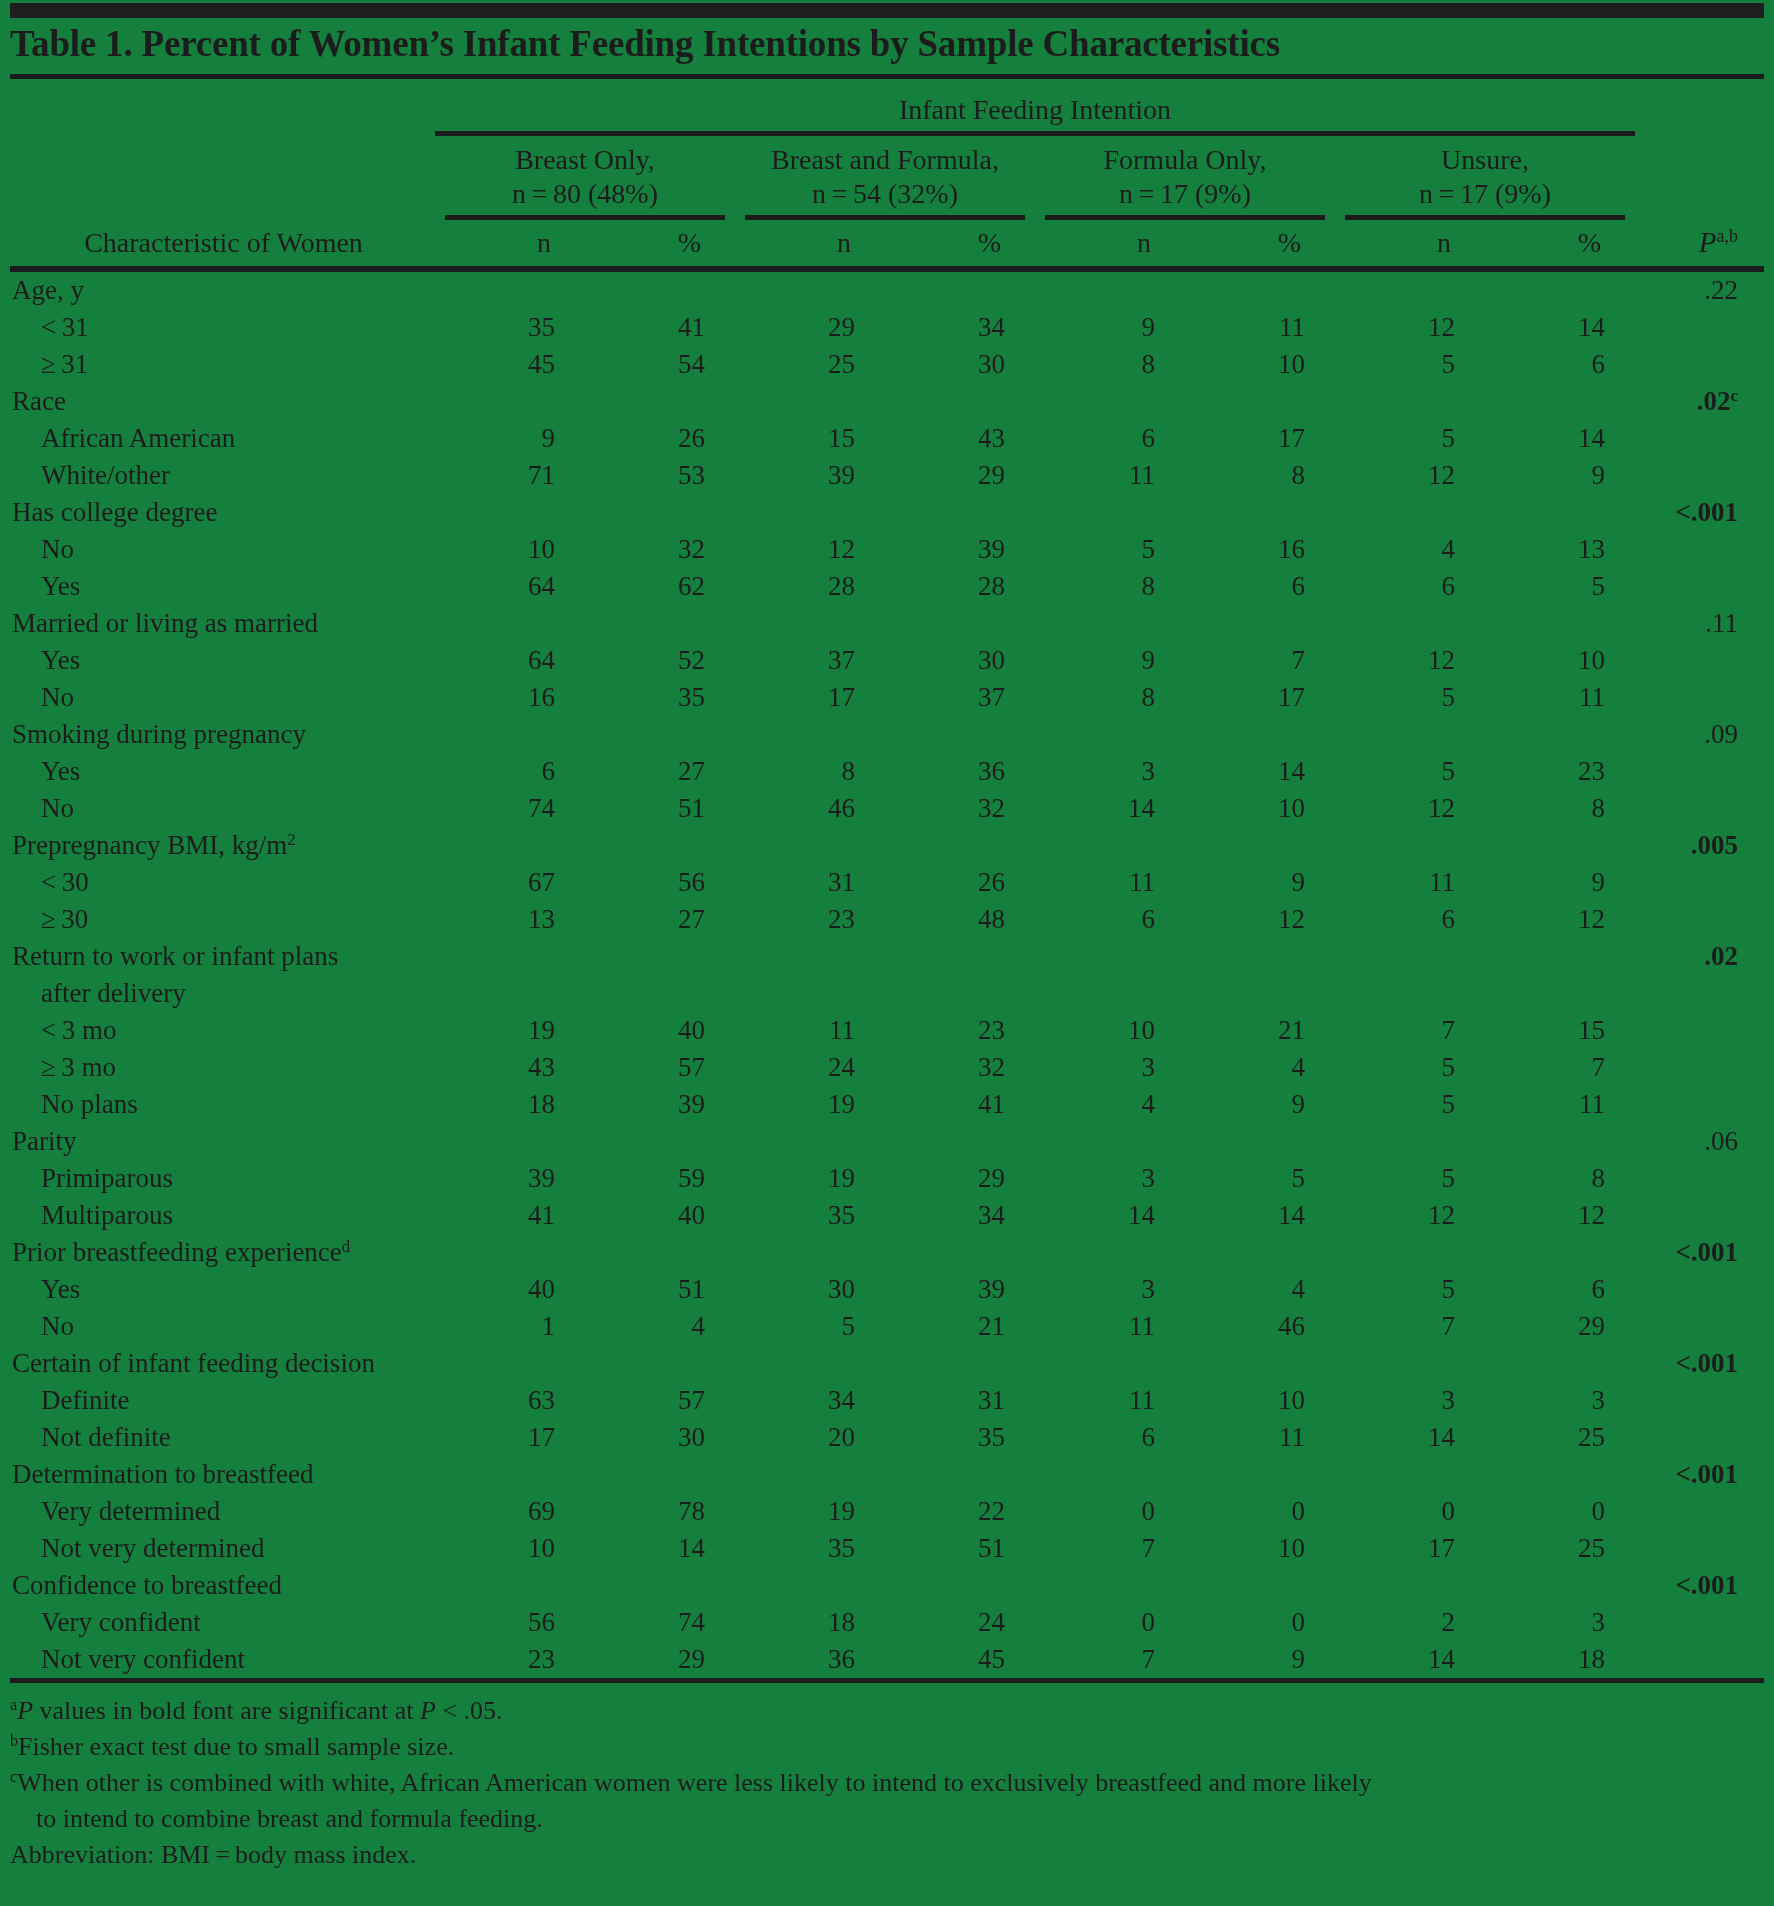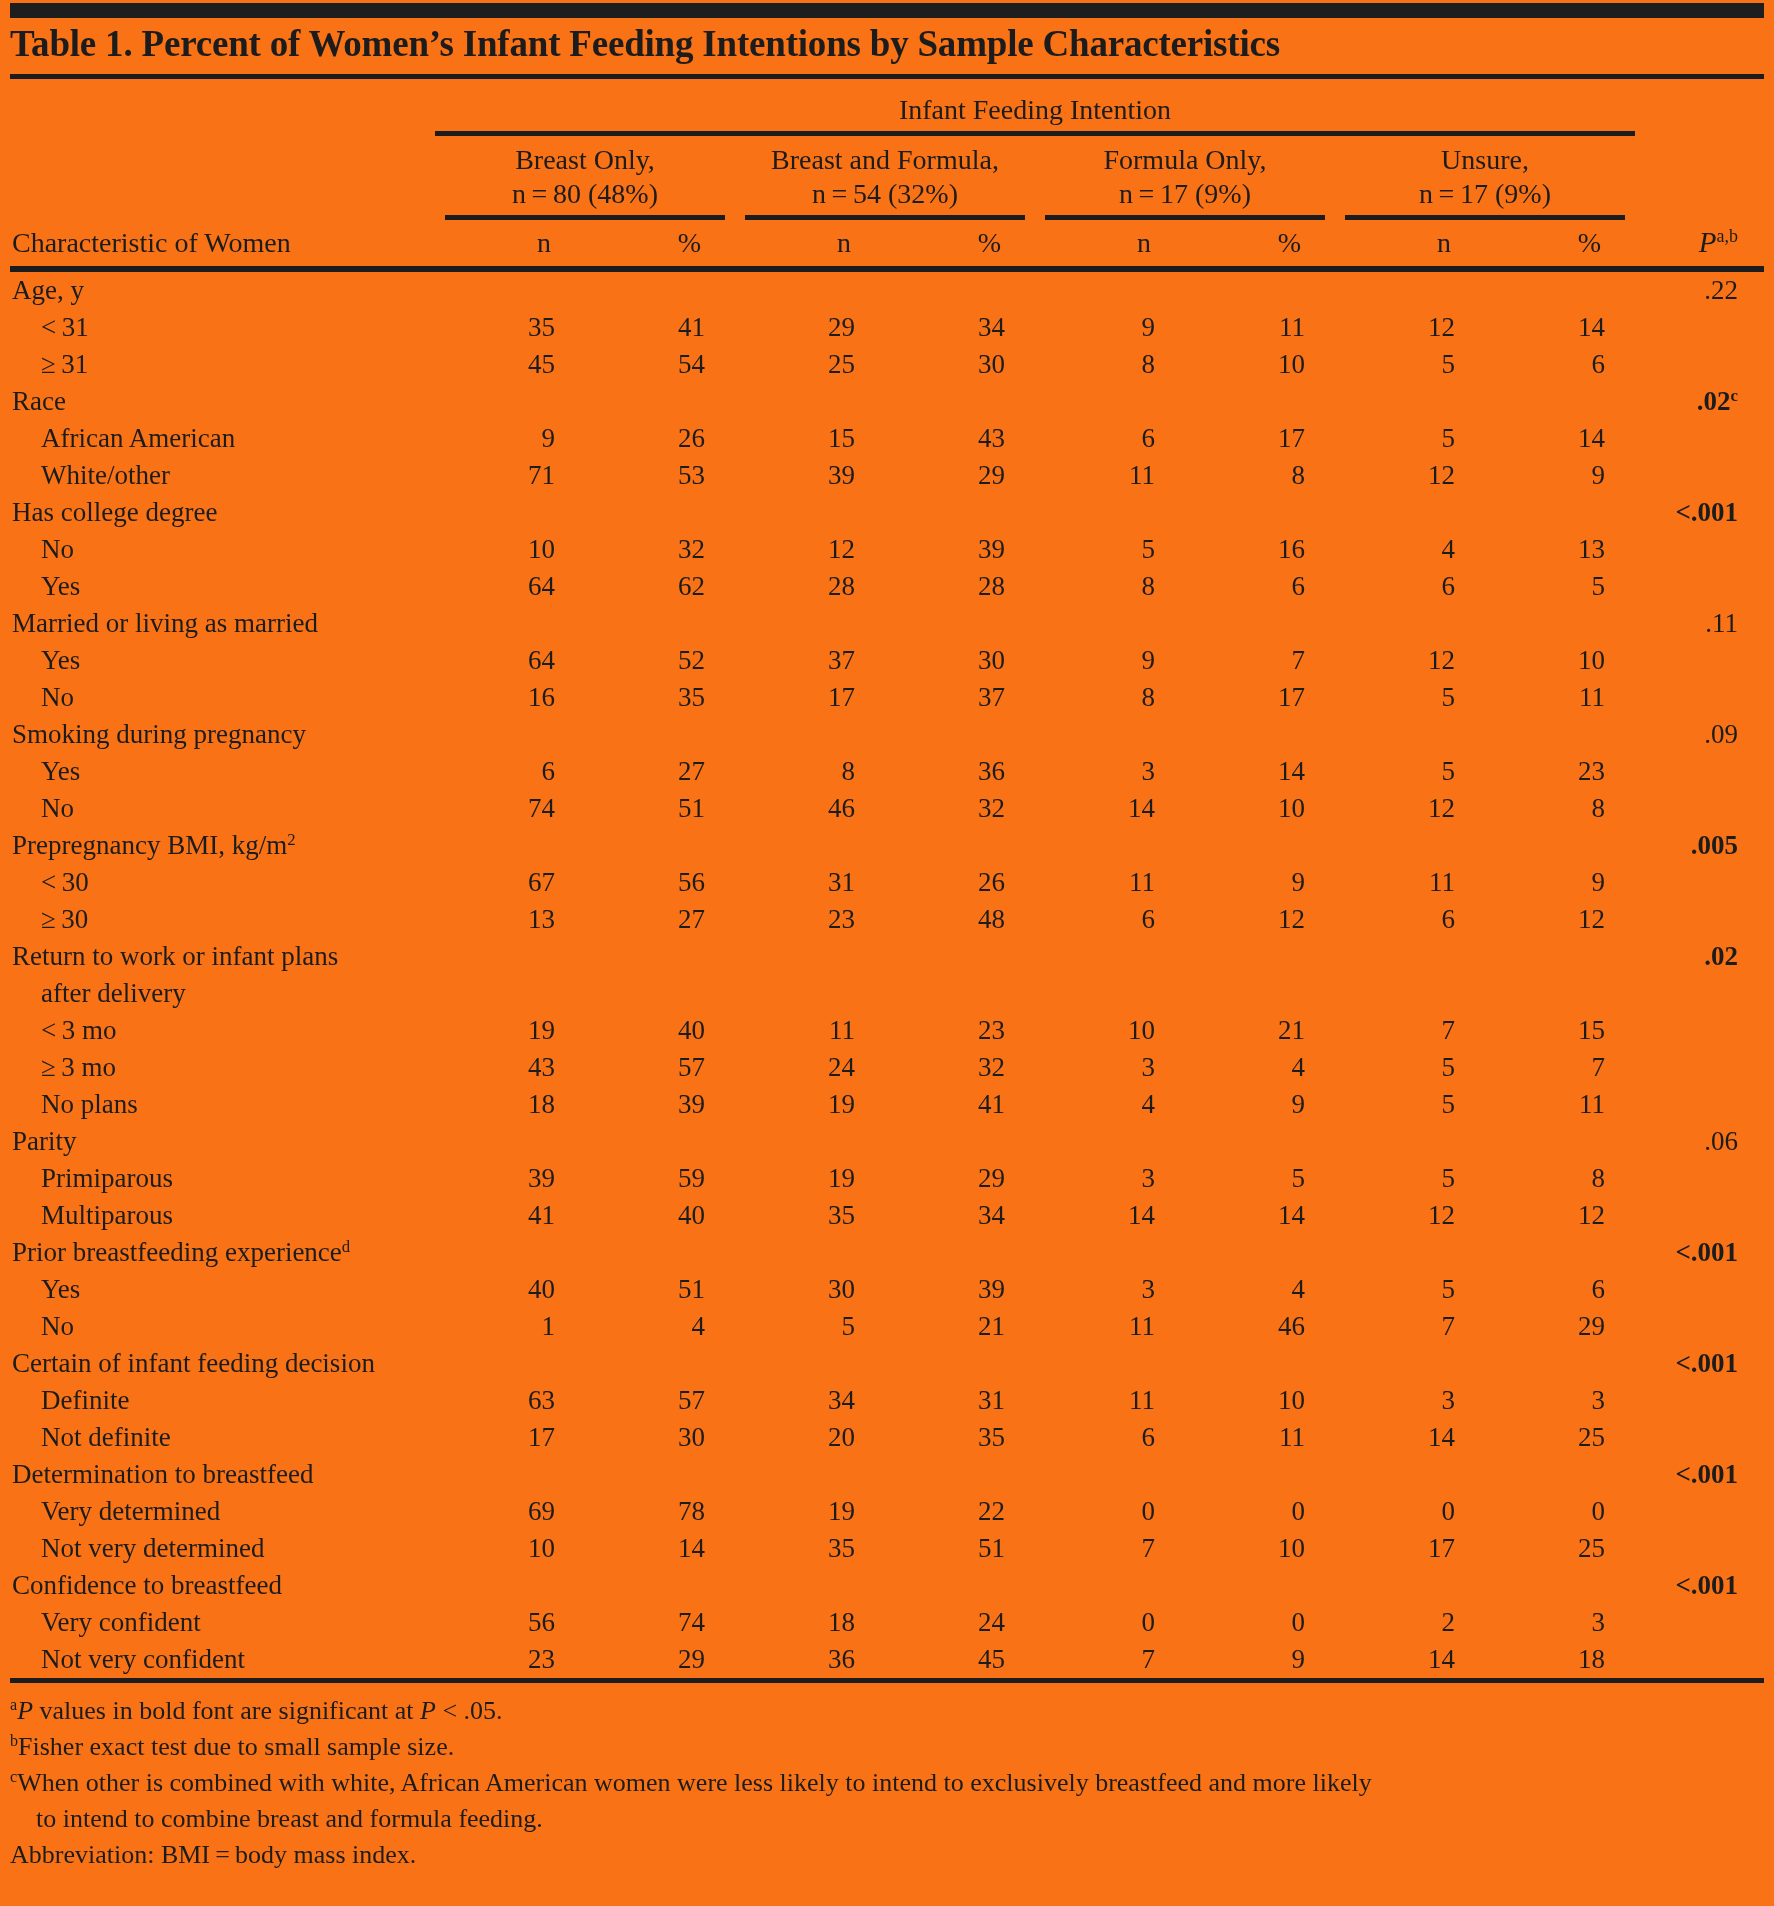--- a/index.html
+++ b/index.html
@@ -1,19 +1,19 @@
 <!DOCTYPE html>
 <html><head>
 <meta charset="utf-8">
 <style>
   html, body { margin:0; padding:0; background:#ffffff; }
   .page {
     width:1774px; height:1906px; box-sizing:border-box;
     padding:0 10px; overflow:hidden;
-    background:#f97316; color:#1c1c1c;
+    background:#15803d; color:#1c1c1c;
     font-family:"Liberation Serif","DejaVu Serif",serif;
   }
   .topbar { height:15px; background:#1e1e1e; margin-top:3px; }
   .title-block {
     font-size:37px; font-weight:bold; line-height:42px;
     padding:5px 2px 9px 0;
     border-bottom:5px solid #1c1c1c;
     letter-spacing:-0.2px;
   }
   table { border-collapse:collapse; table-layout:fixed; width:1754px; margin-top:14px; }
@@ -27,21 +27,21 @@
     padding:2px 0 6px 0; border-bottom:5px solid #1c1c1c;
   }
   .grp { vertical-align:bottom; }
   .grp-inner {
     margin:0 10px; padding:7px 0 4px 0;
     border-bottom:5px solid #1c1c1c;
     text-align:center; font-size:28px; line-height:34px;
   }
   .grp-line { display:block; }
   .char-h {
-    text-align:left; vertical-align:bottom; font-size:28px;
+    text-align:center; vertical-align:bottom; font-size:28px;
     padding:6px 0 7px 2px;
     margin-left:39px;
   }
   .sub-h { text-align:right; vertical-align:bottom; font-size:28px; padding:6px 34px 7px 0; }
   .p-h   { text-align:right; vertical-align:bottom; font-size:29px; padding:6px 26px 7px 0;margin-top:20px; }
   .hrule th { border-bottom:6px solid #1c1c1c; }
   
   tbody td { font-size:27px; line-height:37px; height:37px; vertical-align:middle; }
   td.lbl.category { padding-left:2px; }
   td.lbl.sub, td.lbl.cont { padding-left:31px; }

